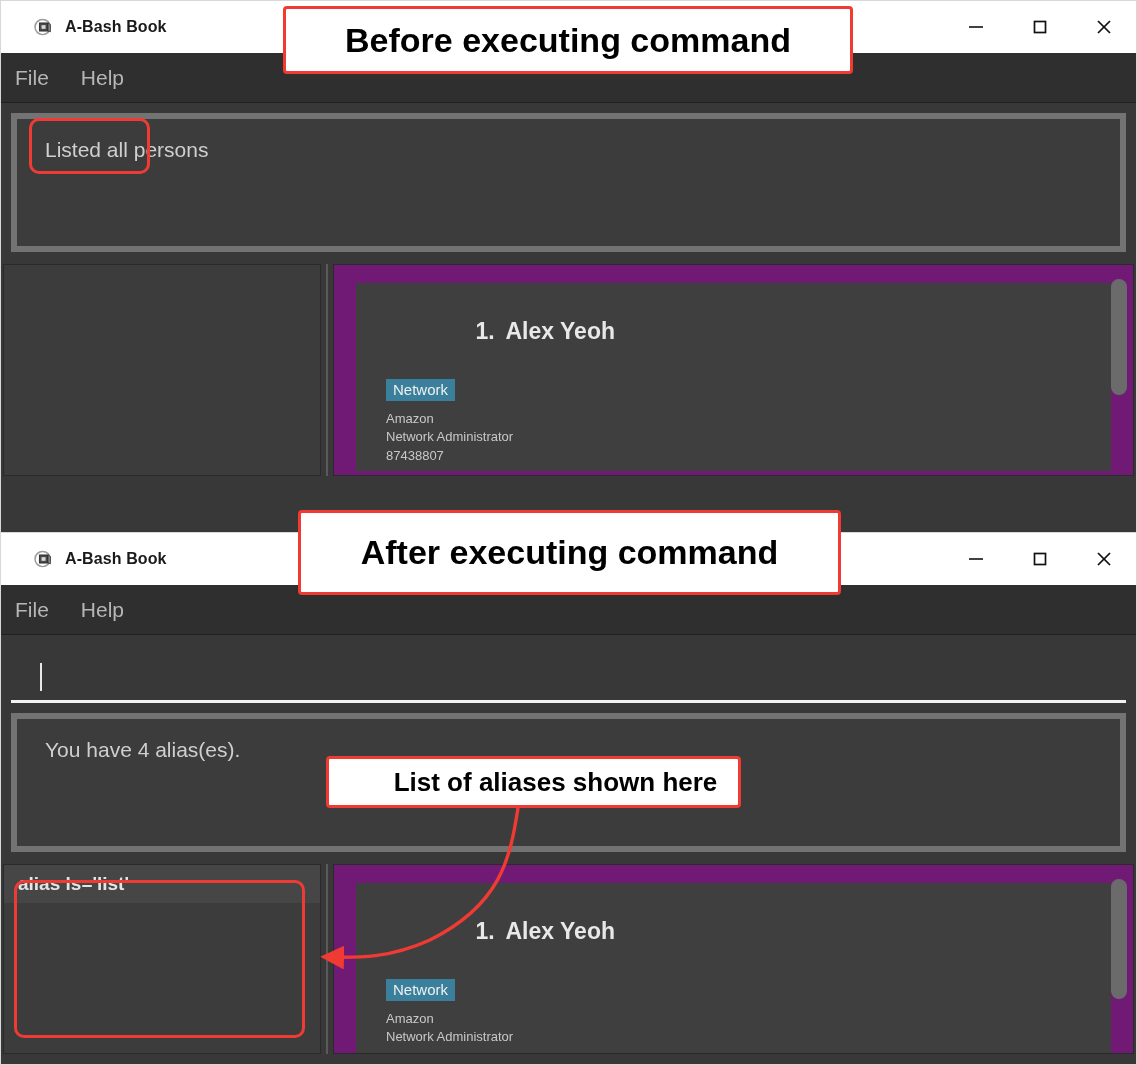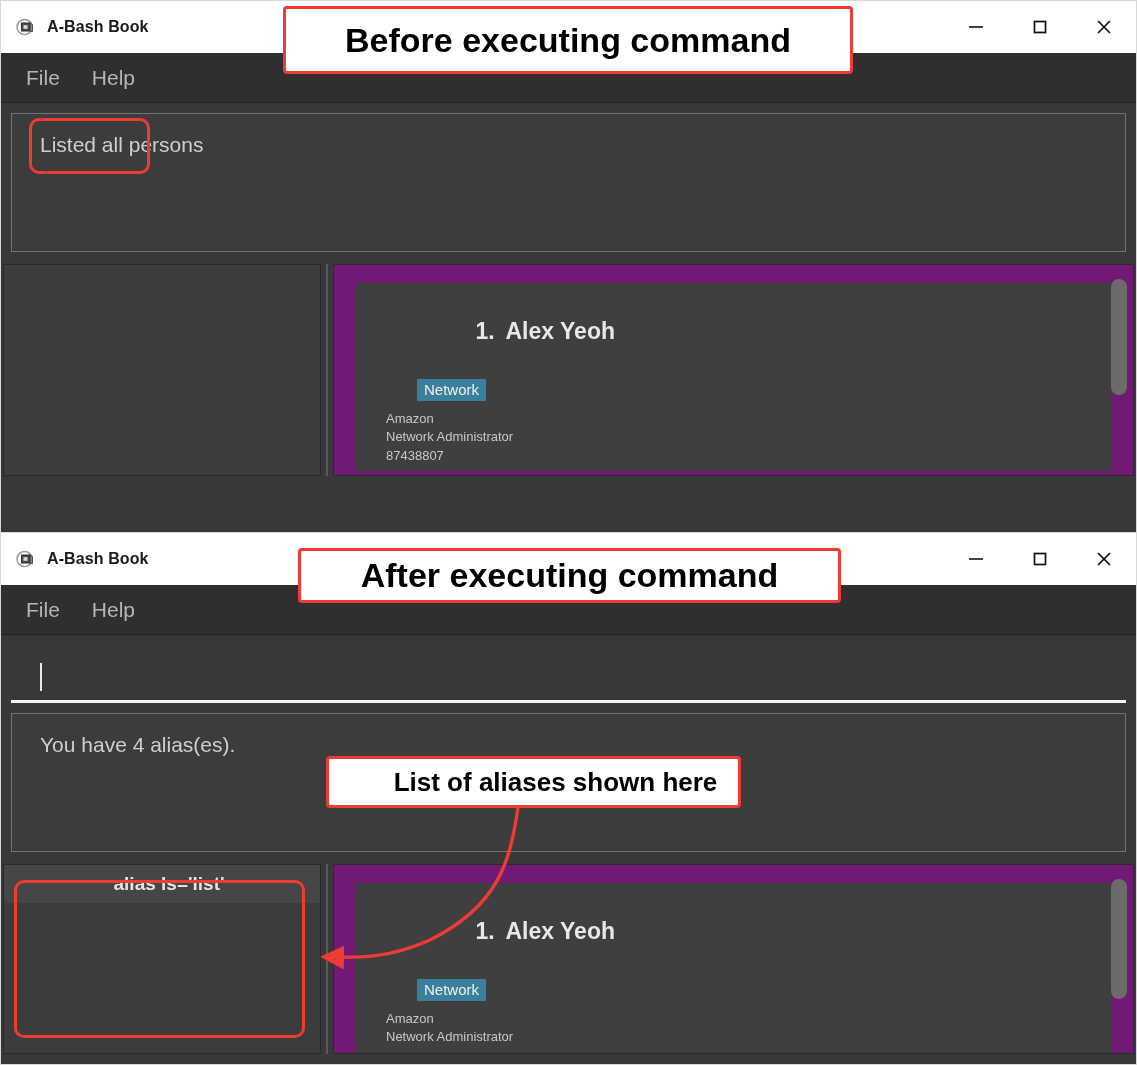--- a/index.html
+++ b/index.html
@@ -28,21 +28,21 @@
   }
   #window-before { left: 0; top: 0; width: 1137px; height: 540px; }
   #window-after  { left: 0; top: 532px; width: 1137px; height: 533px; }
 
   .titlebar {
     position: relative;
     height: 52px;
     background: #ffffff;
     display: flex;
     align-items: center;
-    padding-left: 14px;
+    padding-left: 32px;
   }
   .app-icon {
     width: 22px; height: 22px;
     margin-right: 10px;
     flex: 0 0 auto;
   }
   .app-title {
     font-size: 16px;
     color: #1a1a1a;
     font-weight: 600;
@@ -62,21 +62,21 @@
     color: #1a1a1a;
   }
   .win-btn svg { display: block; }
 
   
   .menubar {
     height: 50px;
     background: #2f2f2f;
     display: flex;
     align-items: center;
-    padding-left: 25px;
+    padding-left: 14px;
     gap: 32px;
     border-bottom: 1px solid #202020;
   }
   .menu-item {
     font-size: 21px;
     color: #b6b6b6;
     line-height: 1;
   }
 
   
@@ -114,21 +114,21 @@
     position: relative;
     top: 1px;
   }
 
   
   .result-wrap {
     padding: 10px 10px 0 10px;
   }
   .result-box {
     background: #3c3c3c;
-    border: 1px solid #737373;
+    border: 6px solid #737373;
     height: 139px;
     padding: 20px 0 0 28px;
   }
   .result-text {
     font-size: 21px;
     color: #cfcfcf;
     line-height: 1;
   }
 
   
@@ -170,21 +170,20 @@
   
   .alias-list { padding: 0; }
   .alias-row {
     background: #464646;
     font-size: 19px;
     color: #e4e4e4;
     font-weight: 600;
     padding: 9px 0 10px 14px;
     line-height: 1;
     white-space: pre;
-    text-align: center;
   }
 
   
   .person-card {
     margin: 18px 22px 0 22px;
     background: #3f3f3f;
     padding: 14px 0 6px 30px;
   }
   .person-head {
     font-size: 23px;
@@ -196,21 +195,20 @@
   }
   .person-index { display: inline-block; min-width: 30px; }
   .tag {
     display: inline-block;
     background: #3a7f9b;
     color: #f0f0f0;
     font-size: 15px;
     padding: 3px 7px 4px 7px;
     line-height: 1;
     margin-bottom: 9px;
-    margin-left: 31px;
   }
   .person-line {
     font-size: 13px;
     color: #c8c8c8;
     line-height: 1.42;
     white-space: pre;
   }
 
   
   .sbar {
@@ -233,21 +231,21 @@
     border-radius: 4px;
     display: flex;
     align-items: center;
     justify-content: center;
     color: #000000;
     font-weight: 700;
     z-index: 40;
     white-space: nowrap;
   }
   #callout-before { left: 283px; top: 6px;  width: 570px; height: 68px; font-size: 34px; }
-  #callout-after  { left: 298px; top: 548px; width: 543px; height: 55px; font-size: 34px; }
+  #callout-after  { left: 298px; top: 510px; width: 543px; height: 85px; font-size: 34px; }
   #callout-alias  { left: 326px; top: 756px; width: 415px; height: 52px; font-size: 26px; padding-left: 44px; }
 
   .hl-box {
     position: absolute;
     border: 3px solid #ef3b33;
     border-radius: 10px;
     z-index: 35;
     pointer-events: none;
   }
   #hl-command { left: 29px; top: 118px; width: 121px; height: 56px; }

